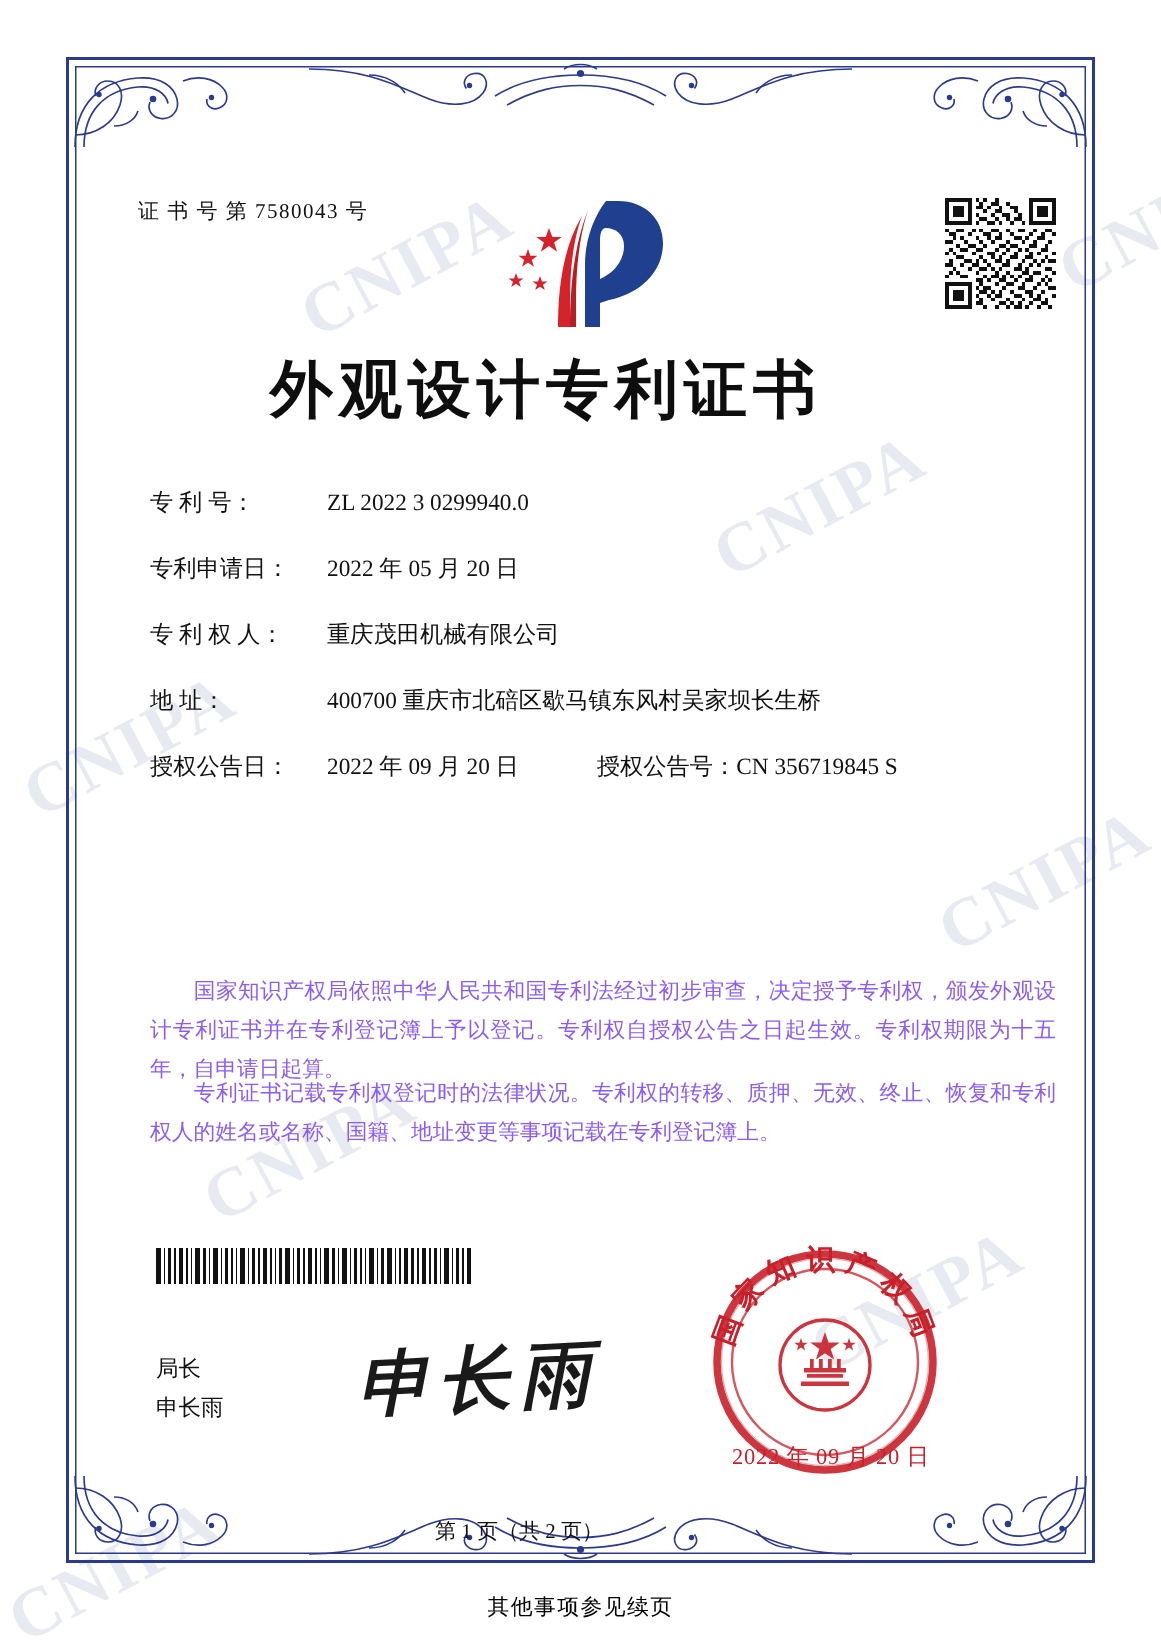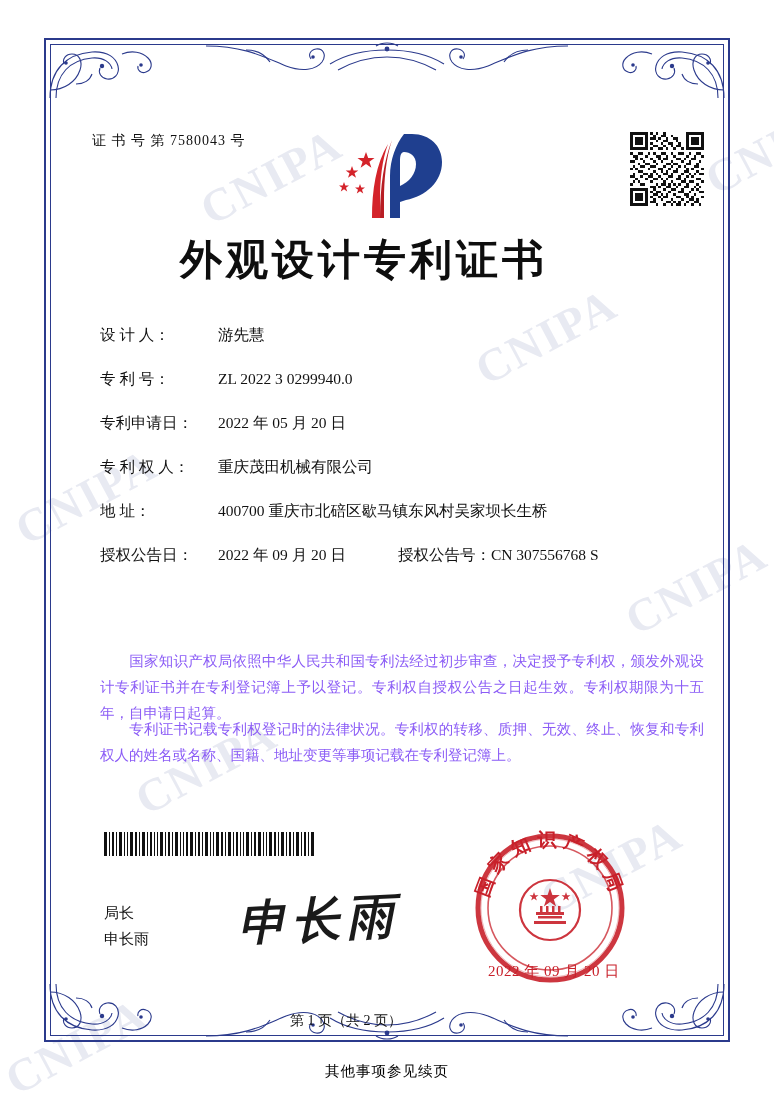--- a/index.html
+++ b/index.html
@@ -584,36 +584,33 @@
         <polygon points="14,52 15.3,55.6 19,55.6 16,57.8 17.2,61.4 14,59.2 10.8,61.4 12,57.8 9,55.6 12.7,55.6"></polygon>
         <polygon points="30,54 31.3,57.6 35,57.6 32,59.8 33.2,63.4 30,61.2 26.8,63.4 28,59.8 25,57.6 28.7,57.6"></polygon>
       </g>
     </svg>
   </div>
 
   <div class="main-title">外观设计专利证书</div>
 
   <div class="fields">
     <div class="field-row">
-      <span class="field-label">设  计  人：</span><span class="field-value">游先慧</span>
-    </div>
-    <div class="field-row">
       <span class="field-label">专  利  号：</span><span class="field-value">ZL 2022 3 0299940.0</span>
     </div>
     <div class="field-row">
       <span class="field-label">专利申请日：</span><span class="field-value">2022 年 05 月 20 日</span>
     </div>
     <div class="field-row">
       <span class="field-label">专 利 权 人：</span><span class="field-value">重庆茂田机械有限公司</span>
     </div>
     <div class="field-row">
       <span class="field-label">地        址：</span><span class="field-value">400700 重庆市北碚区歇马镇东风村吴家坝长生桥</span>
     </div>
     <div class="field-row">
-      <span class="field-label">授权公告日：</span><span class="field-value">2022 年 09 月 20 日</span><span class="inline-label">授权公告号：</span><span class="field-value">CN 307556768 S</span>
+      <span class="field-label">授权公告日：</span><span class="field-value">2022 年 09 月 20 日</span><span class="inline-label">授权公告号：</span><span class="field-value">CN 356719845 S</span>
     </div>
   </div>
 
   <div class="para para1">
     <span class="indent"></span><span>国家知识产权局依照中华人民共和国专利法经过初步审查，决定授予专利权，颁发外观设计专利证书并在专利登记簿上予以登记。专利权自授权公告之日起生效。专利权期限为十五年，自申请日起算。</span>
   </div>
   <div class="para para2">
     <span class="indent"></span><span>专利证书记载专利权登记时的法律状况。专利权的转移、质押、无效、终止、恢复和专利权人的姓名或名称、国籍、地址变更等事项记载在专利登记簿上。</span>
   </div>
 

